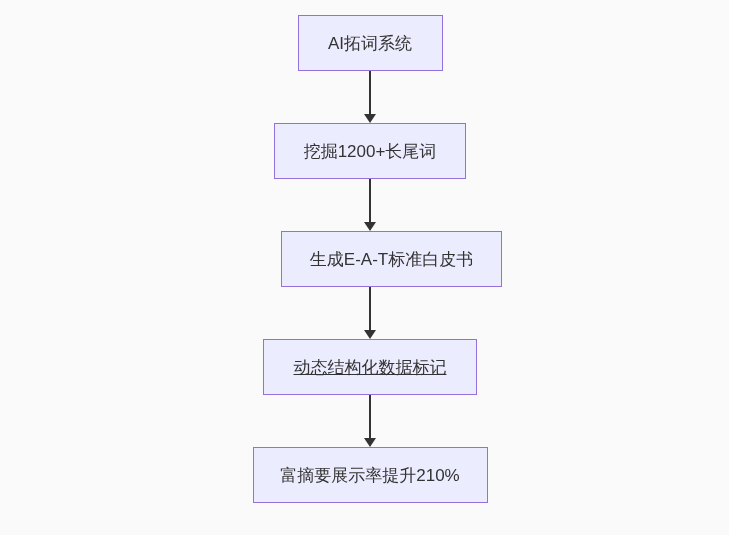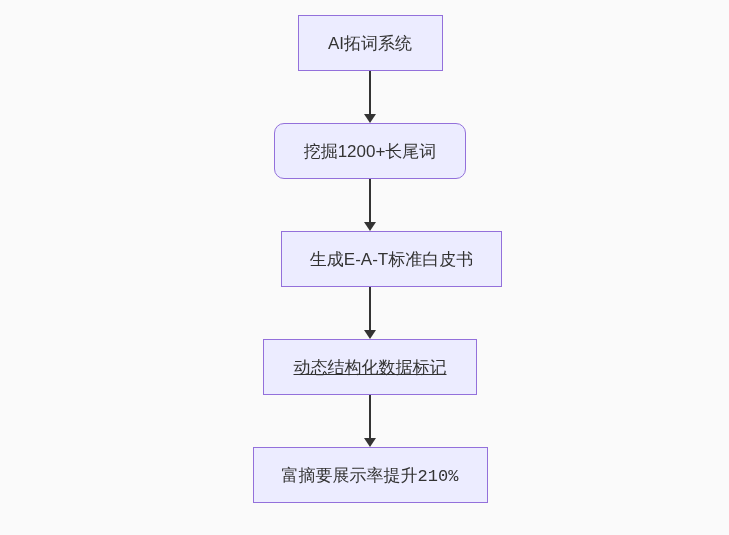--- a/index.html
+++ b/index.html
@@ -36,24 +36,24 @@
     color: #333333;
     font-size: 17px;
     display: flex;
     align-items: center;
     justify-content: center;
     padding: 0 18px;
     white-space: nowrap;
     text-align: center;
   }
   .node.n1 { min-width: 145px; }
-  .node.n2 { min-width: 192px; border-radius: 10px; }
+  .node.n2 { min-width: 192px; }
   .node.n3 { min-width: 221px; margin-left: 43px; }
   .node.n4 { min-width: 214px; text-decoration: underline; }
-  .node.n5 { min-width: 235px; font-family: Liberation Mono, monospace; }
+  .node.n5 { min-width: 235px; }
   .edge {
     height: 52px;
     display: flex;
     flex-direction: column;
     align-items: center;
   }
   .edge .shaft {
     width: 2px;
     flex: 1 1 auto;
     background: #333333;

